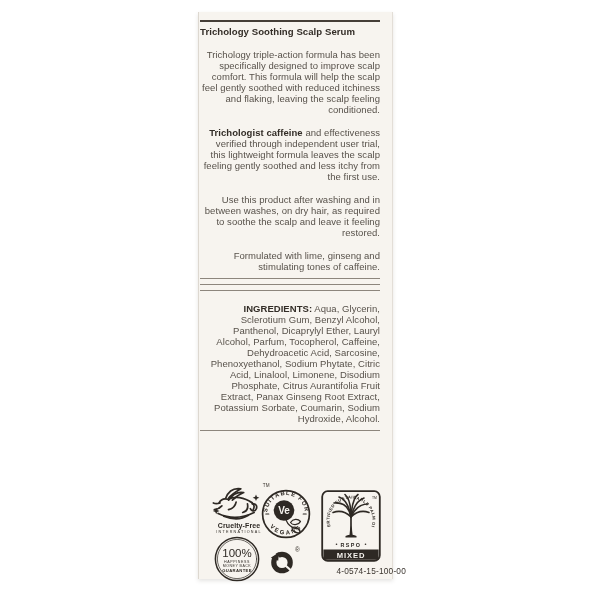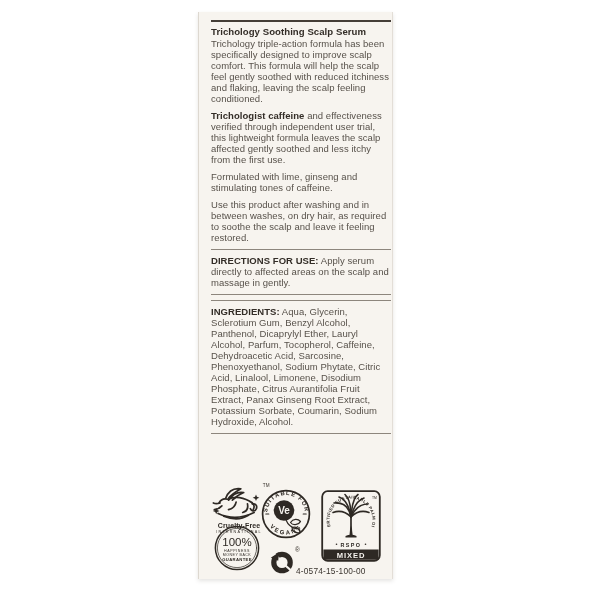--- a/index.html
+++ b/index.html
@@ -12,77 +12,76 @@
 
   .panel {
     position:absolute; left:198px; top:12px; width:195px; height:567px;
     background:#f7f4ef;
     border-left:1px solid #ddd8d0; border-right:1px solid #e3ded7;
     box-shadow:0 2px 4px rgba(70,62,50,.14);
     box-sizing:border-box;
   }
 
   .content {
-    position:absolute; left:12px; top:0; width:180px;
+    position:absolute; left:1px; top:0; width:180px;
     color:#57514a; font-size:9.5px; line-height:11px; letter-spacing:0.05px;
   }
   .top-rule { margin-top:8px; height:2px; background:#453e37; }
   .title {
     margin:4px 0 1px; font-size:9.6px; line-height:11px;
     font-weight:bold; color:#332d27;
   }
-  .content p { margin:1px 0 6px; }
+  .content p { margin:12px 0 6px;text-align:right; }
   .content p b { color:#332d27; font-weight:bold; }
   .bold-para { font-weight:bold; color:#332d27; }
   .divider { height:1px; background:#8d867d; margin:2px 0 5px; }
   .origin { margin-bottom:0; }
 
   
   .badge { position:absolute; color:#2e2924; }
   .badge svg { display:block; }
 
   .badge-bunny { left:11px; top:473px; width:58px; text-align:center; }
   .bunny-tm { position:absolute; right:-2px; top:-2px; font-size:4.6px; letter-spacing:.3px; color:#3a342e; }
   .cf-line1 { font-size:7px; font-weight:bold; line-height:8px; margin-top:1px; letter-spacing:.1px; }
   .cf-line2 { font-size:3.7px; letter-spacing:1.25px; line-height:5px; }
 
   .badge-vegan { left:62px; top:477px; width:50px; height:50px; }
   .badge-rspo  { left:122px; top:478px; width:60px; height:72px; }
-  .rspo-license { position:absolute; left:97px; top:554px; width:110px; text-align:left;
+  .rspo-license { position:absolute; left:97px; top:554px; width:110px; text-align:right;
                   font-size:8.3px; letter-spacing:.2px; color:#3a342e; }
-  .badge-guarantee { left:15px; top:513px; width:46px; height:46px; }
+  .badge-guarantee { left:15px; top:524px; width:46px; height:46px; }
   .badge-recycle { left:70px; top:537px; width:26px; height:26px; }
   .recycle-r { position:absolute; left:96px; top:534px; font-size:6.5px; color:#3a342e; }
 
   .ink-stroke { stroke:#2e2924; fill:none; stroke-linecap:round; stroke-linejoin:round; }
   .ink-fill { fill:#2e2924; }
   .ring-text { fill:#2e2924; }
 </style>
 </head>
 <body>
 
 <div class="stage">
   <div class="panel">
 
     <div class="content">
       <div class="top-rule"></div>
 
       <div class="title">Trichology Soothing Scalp Serum</div>
 
       <p>Trichology triple-action formula has been specifically designed to improve scalp comfort. This formula will help the scalp feel gently soothed with reduced itchiness and flaking, leaving the scalp feeling conditioned.</p>
 
-      <p><b>Trichologist caffeine</b><span> and effectiveness verified through independent user trial, this lightweight formula leaves the scalp affected gently soothed and less itchy from the first use.</span></p>
+      <p><b>Trichologist caffeine</b><span> and effectiveness verified through independent user trial, this lightweight formula leaves the scalp feeling gently soothed and less itchy from the first use.</span></p>
+
+      <p>Use this product after washing and in between washes, on dry hair, as required to soothe the scalp and leave it feeling restored.</p>
 
       <p>Formulated with lime, ginseng and stimulating tones of caffeine.</p>
 
-      <p>Use this product after washing and in between washes, on dry hair, as required to soothe the scalp and leave it feeling restored.</p>
-
       <div class="divider"></div>
 
-      <p><b>DIRECTIONS FOR USE:</b><span> Apply serum directly to affected areas on the scalp and massage in gently.</span></p>
 
       <div class="divider"></div>
 
 
       <div class="divider"></div>
 
       <p><b>INGREDIENTS:</b><span> Aqua, Glycerin, Sclerotium Gum, Benzyl Alcohol, Panthenol, Dicaprylyl Ether, Lauryl Alcohol, Parfum, Tocopherol, Caffeine, Dehydroacetic Acid, Sarcosine, Phenoxyethanol, Sodium Phytate, Citric Acid, Linalool, Limonene, Disodium Phosphate, Citrus Aurantifolia Fruit Extract, Panax Ginseng Root Extract, Potassium Sorbate, Coumarin, Sodium Hydroxide, Alcohol.</span></p>
 
       <div class="divider"></div>
 

